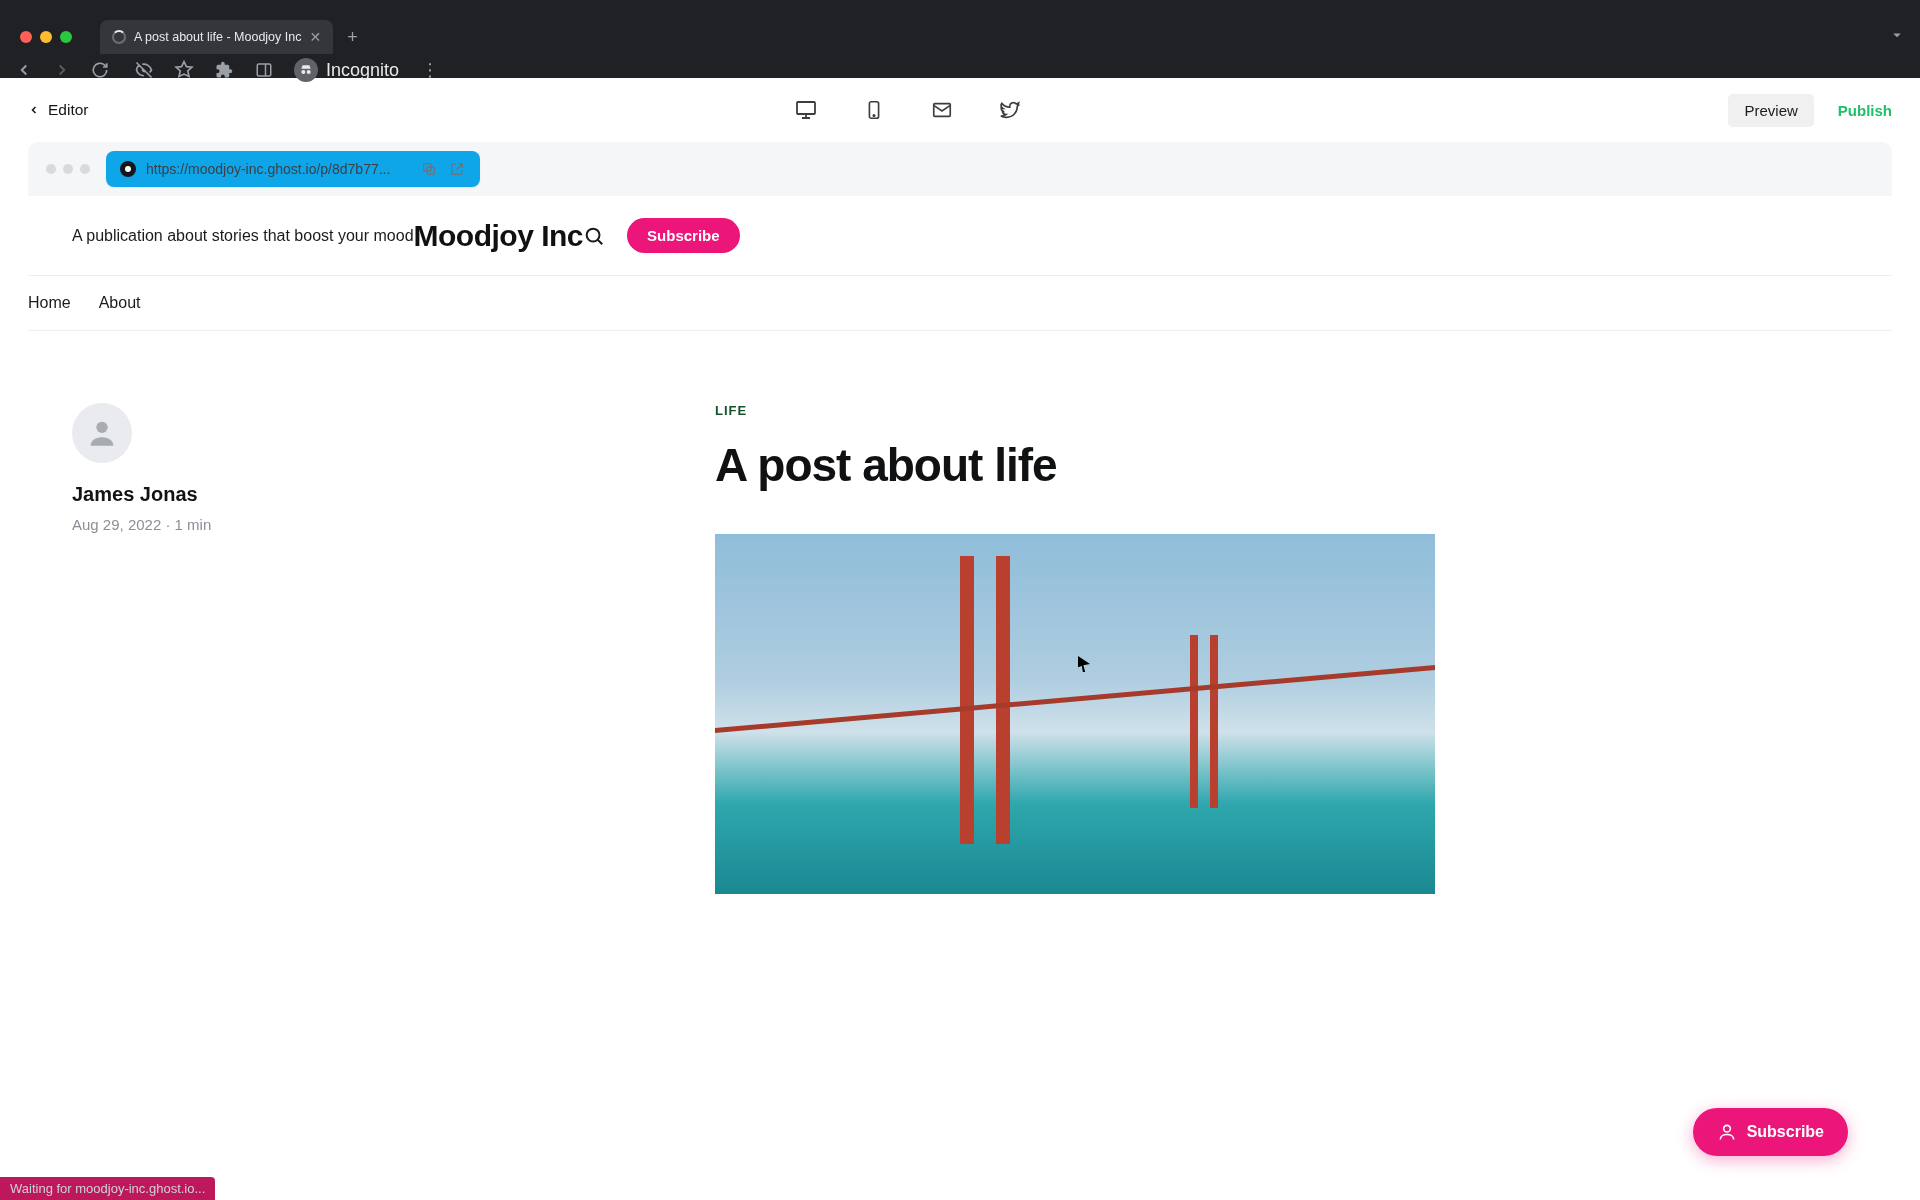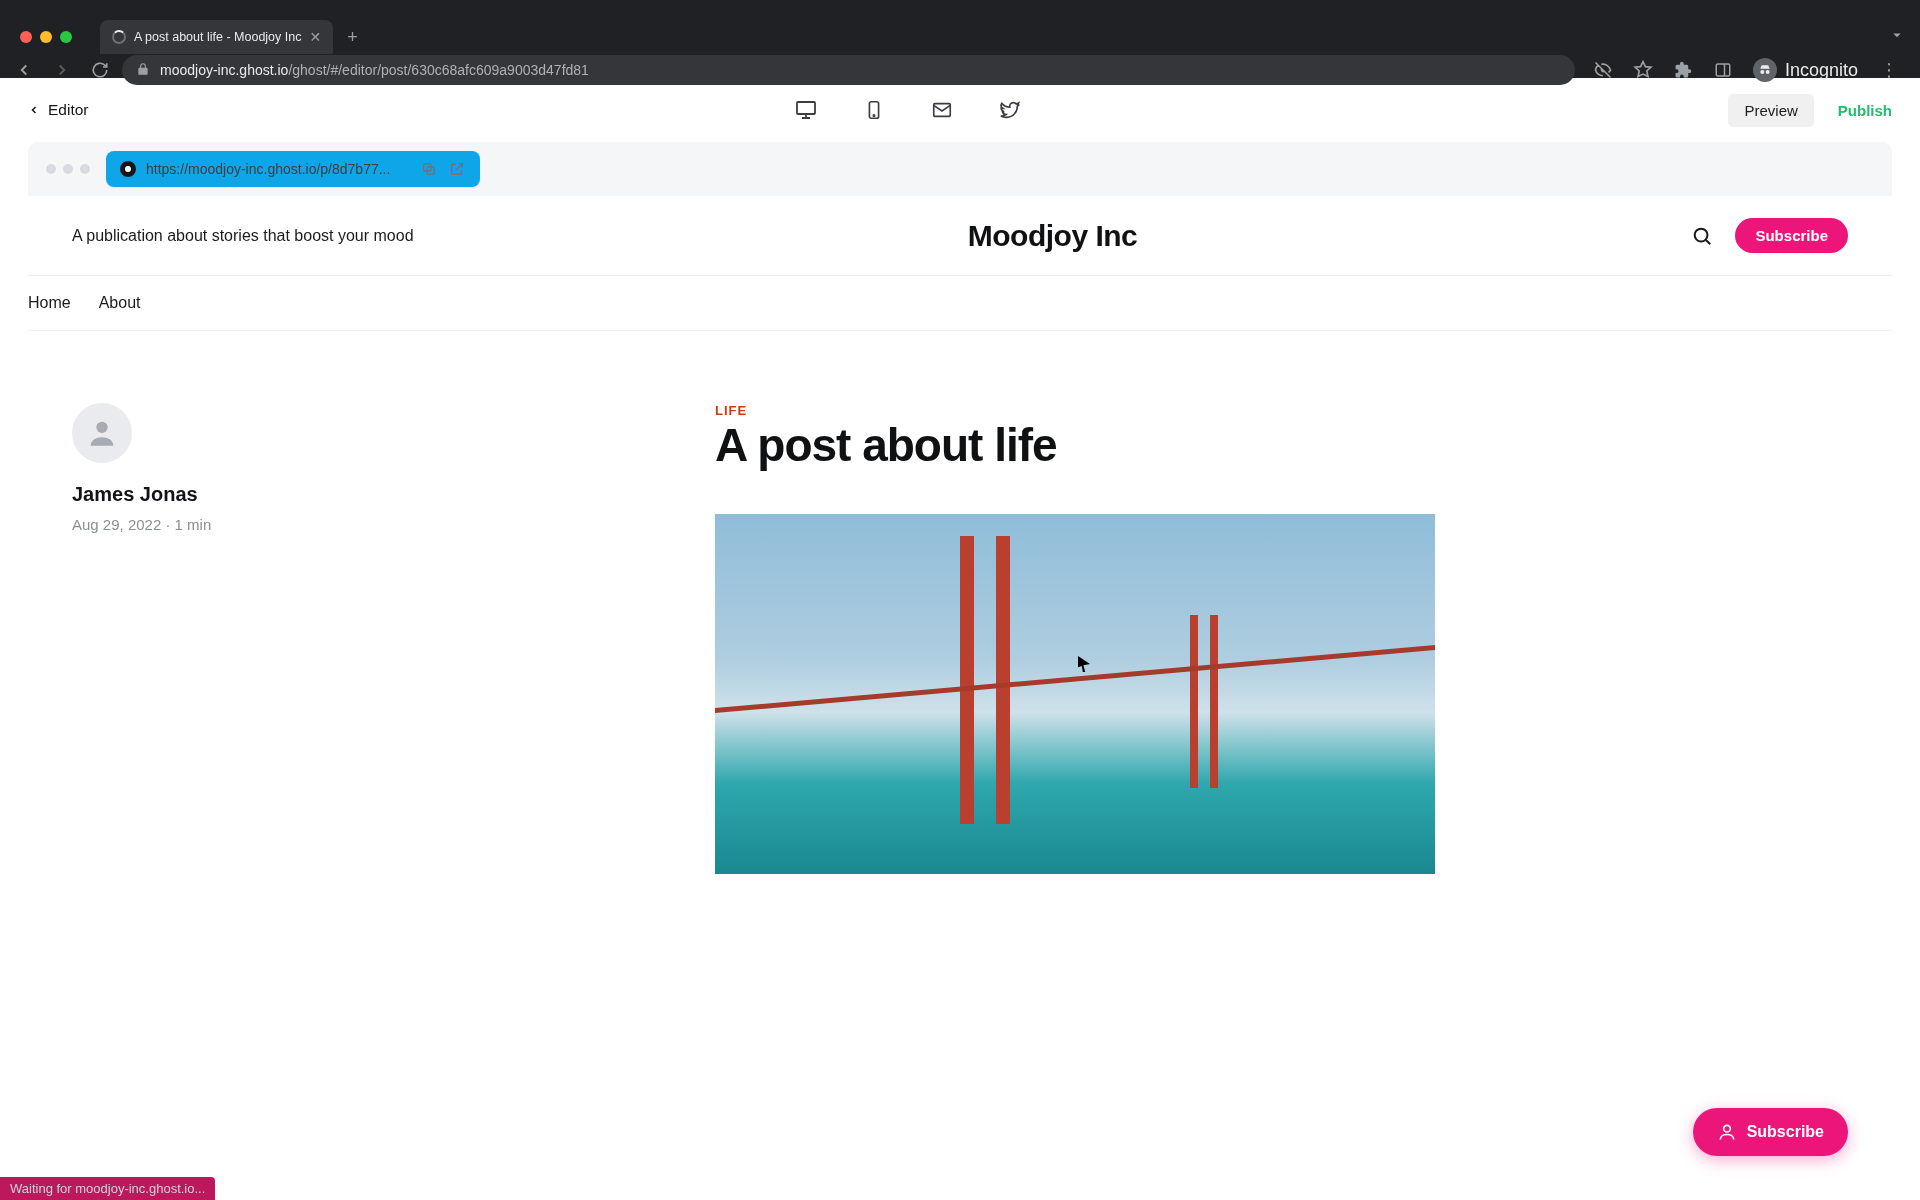--- a/index.html
+++ b/index.html
@@ -162,21 +162,21 @@
 .fake-url-pill .favicon::after{content:"";width:6px;height:6px;border-radius:50%;background:#fff;}
 .fake-url-pill .action-ic { color:#6f7379; width:18px;height:18px;display:flex;align-items:center;justify-content:center;}
 
 
 .site {
   background: #fff;
   position:absolute;
   top:54px; left:0; right:0; bottom:0;
 }
 .site-header {
-  display:flex; align-items:center; justify-content:space-between;
+  display:flex; align-items:center; justify-content:flex-start;
   padding: 22px 44px;
   border-bottom: 1px solid #eceef0;
 }
 .tagline { font-size:16px; color:#1a1b1e; }
 .site-title { font-size:30px; font-weight:800; color:#0f1113; letter-spacing:-0.5px; }
 .header-right { display:flex;align-items:center;gap:22px; }
 .search-ic { width:22px;height:22px;color:#1a1b1e; }
 .subscribe-pill {
   background:#ec157a; color:#fff; font-size:15px; font-weight:600;
   padding:9px 20px; border-radius:22px;
@@ -198,21 +198,21 @@
 .avatar {
   width:60px;height:60px;border-radius:50%;
   background:#e9ebee; display:flex;align-items:center;justify-content:center;
   color:#a7acb3;
   margin-bottom:20px;
 }
 .avatar svg{width:34px;height:34px;}
 .author-name { font-size:20px; font-weight:700; color:#121316; margin-bottom:10px;}
 .post-meta { font-size:15px; color:#8a8f98; }
 .article-main { flex:1; max-width: 720px; margin: 0 auto;}
-.category-label { color:#c2410c; font-size:13px; font-weight:700; letter-spacing:1px; margin-bottom:0;}
+.category-label { color:#14532d; font-size:13px; font-weight:700; letter-spacing:1px; margin-bottom:20px;}
 .post-title { font-size:46px; font-weight:800; color:#0f1113; letter-spacing:-1px; margin-bottom:42px;}
 .feature-image {
   width:100%; height:360px;
   background: linear-gradient(180deg,#8fbdd9 0%,#aecde0 40%,#cfe1ea 55%,#2ea7ad 75%,#1a8891 100%);
   position:relative; overflow:hidden;
 }
 
 .bridge-tower { position:absolute; background:#b9402f; }
 .t1 { left:34%; top:6%; width:14px; height:80%; }
 .t1b { left:calc(34% + 36px); top:6%; width:14px; height:80%; }
@@ -273,28 +273,20 @@
     <div class="nav-btn" style="opacity:.45">
       <svg viewBox="0 0 24 24" fill="none" stroke="currentColor" stroke-width="2.5">
           <path d="M9 18l6-6-6-6"></path>
         </svg>
     </div>
     <div class="nav-btn">
       <svg viewBox="0 0 24 24" fill="none" stroke="currentColor" stroke-width="2.2">
           <path d="M21 12a9 9 0 11-3-6.7L21 8"></path>
           <path d="M21 3v5h-5"></path>
         </svg>
-    </div>
-    <div class="omnibox">
-      <span class="lock">
-        <svg width="14" height="14" viewBox="0 0 24 24" fill="currentColor">
-            <path d="M12 2a5 5 0 00-5 5v3H6a2 2 0 00-2 2v8a2 2 0 002 2h12a2 2 0 002-2v-8a2 2 0 00-2-2h-1V7a5 5 0 00-5-5zm-3 5a3 3 0 116 0v3H9V7z"></path>
-          </svg>
-      </span>
-      <span><span class="url-main">moodjoy-inc.ghost.io</span><span>/ghost/#/editor/post/630c68afc609a9003d47fd81</span></span>
     </div>
     <div class="right-icons">
       <div class="ic">
         <svg width="20" height="20" viewBox="0 0 24 24" fill="none" stroke="currentColor" stroke-width="2">
             <path d="M3 3l18 18M10.6 10.6A2 2 0 0013.4 13.4M9.9 5.1A9.8 9.8 0 0121 12c-.6 1-1.4 2-2.4 2.9M6.1 6.1A9.8 9.8 0 003 12a9.8 9.8 0 008.9 6.9"></path>
           </svg>
       </div>
       <div class="ic">
         <svg width="20" height="20" viewBox="0 0 24 24" fill="none" stroke="currentColor" stroke-width="2">
             <path d="M12 2l2.9 6 6.6.6-5 4.6 1.5 6.5L12 16.9 6 19.7l1.5-6.5-5-4.6 6.6-.6z"></path>

